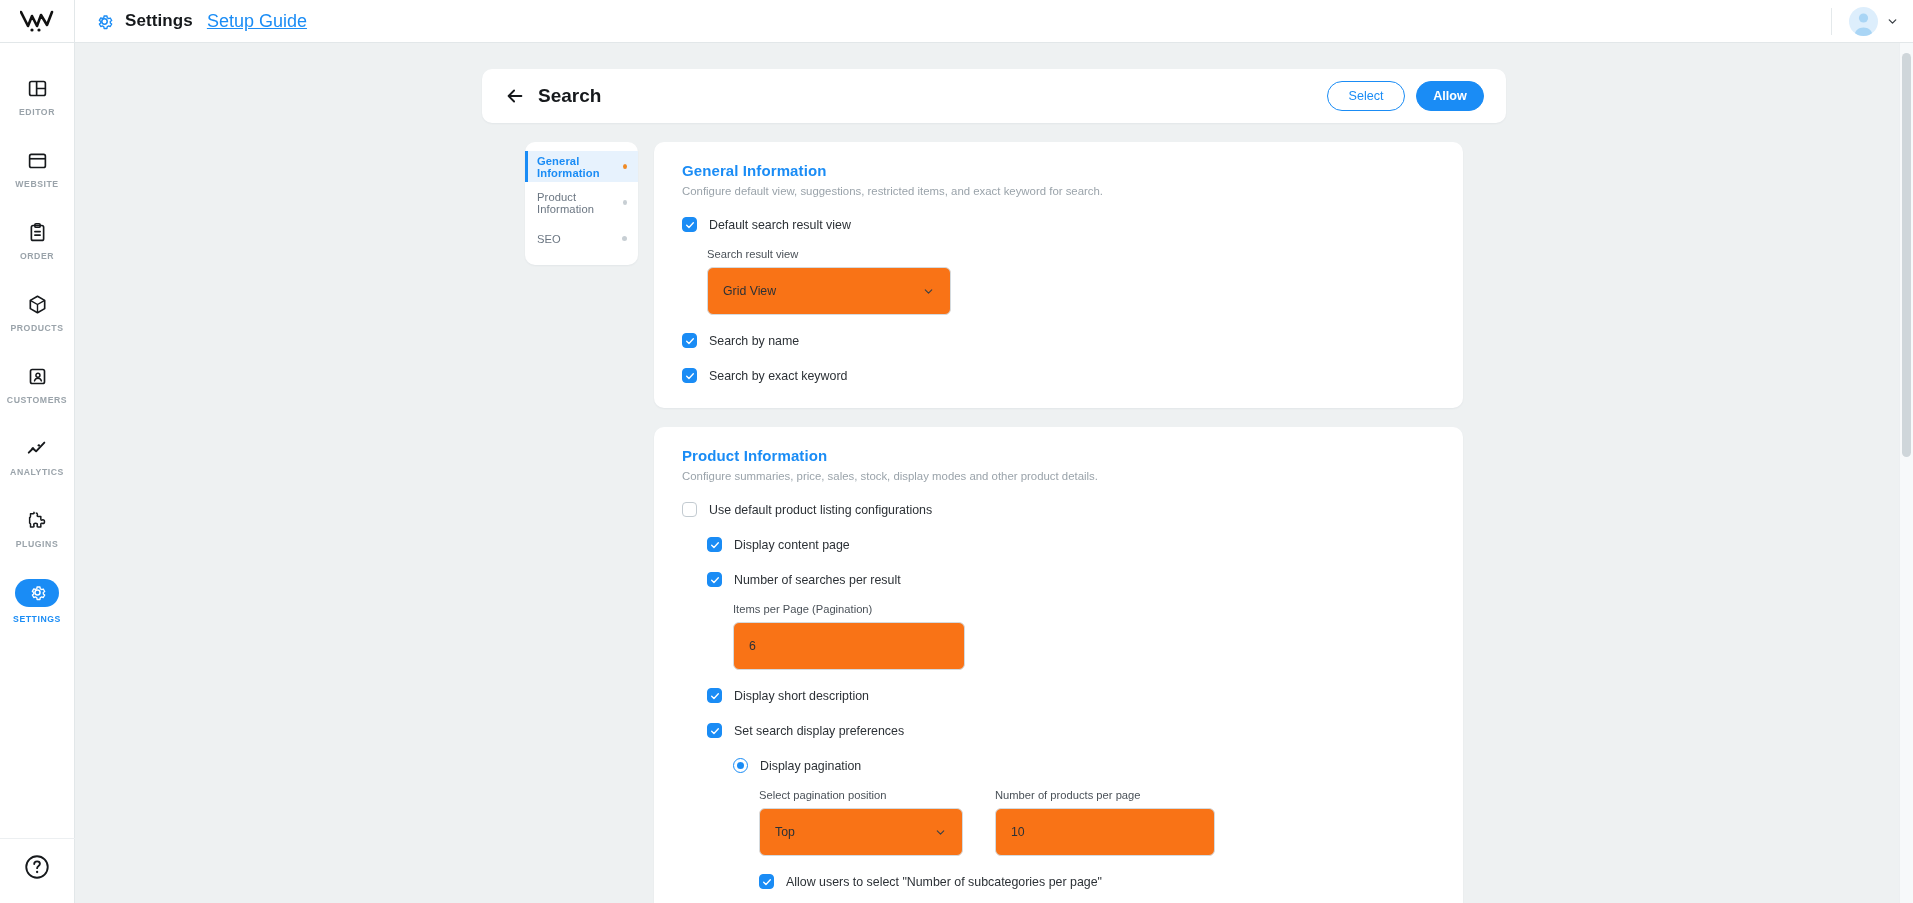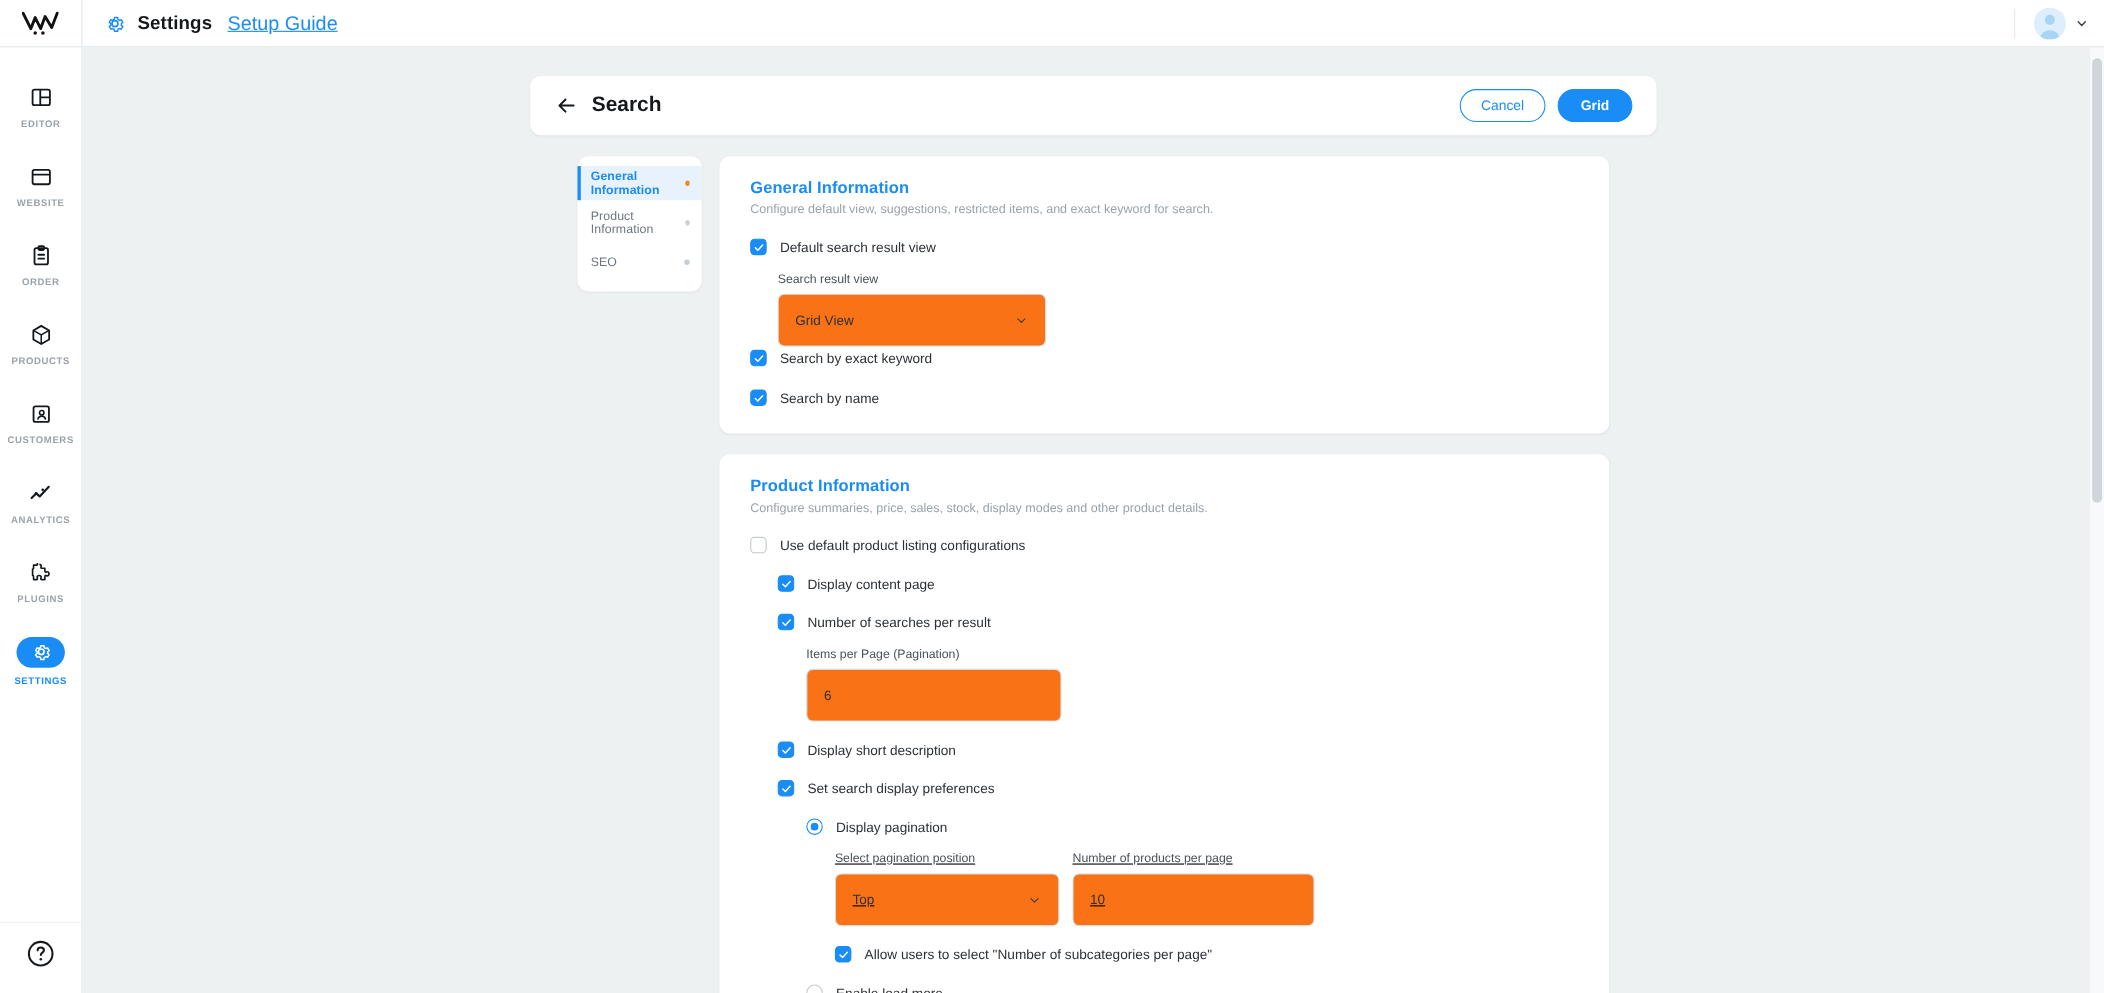--- a/index.html
+++ b/index.html
@@ -174,21 +174,21 @@
     height: 48px; border: 1.2px solid #d4dade; border-radius: 6px;
     background: #f97316; display: flex; align-items: center;
     padding: 0 15px; font-size: 12.3px; color: #2c3136;
   }
   .ctl.select { justify-content: space-between; cursor: pointer; }
   .ctl.input { cursor: text; }
   .w-sel { width: 244px; }
   .w-num { width: 232px; }
   .w-sel2 { width: 204px; }
   .w-num2 { width: 220px; }
-  .fields-2 { display: flex; gap: 12px; margin-top: 13px; text-decoration: underline; }
+  .fields-2 { display: flex; gap: 32px; margin-top: 13px; }
 
   
   .scrollbar-track {
     position: absolute; right: 0; top: 0; width: 14px; height: 100%;
     background: #f7f9fa; border-left: 1px solid #eceff1;
   }
   .scrollbar-thumb {
     position: absolute; right: 2px; top: 10px; width: 9px; height: 404px;
     background: #cfd6da; border-radius: 5px; cursor: pointer;
   }
@@ -326,22 +326,22 @@
 
     <div class="main">
       <div class="main-inner">
 
         <div class="page-header">
           <svg class="back-arrow" viewBox="0 0 24 24">
             <path d="M19 12H5M11 6l-6 6 6 6" fill="none" stroke="#16191c" stroke-width="2" stroke-linecap="round" stroke-linejoin="round"></path>
           </svg>
           <span class="page-title">Search</span>
           <div class="hdr-actions">
-            <button class="btn btn-cancel">Cancel</button>
-            <button class="btn btn-save">Grid</button>
+            <button class="btn btn-cancel">Select</button>
+            <button class="btn btn-save">Allow</button>
           </div>
         </div>
 
         <div class="content-row">
 
           <div class="tab-card">
             <div class="tab-item active">
               <span class="tab-label">General Information</span>
               <span class="tab-dot"></span>
             </div>
@@ -375,36 +375,36 @@
                 <div class="field-block indent-1">
                   <div class="field-label">Search result view</div>
                   <div class="ctl select w-sel">
                     <span>Grid View</span>
                     <svg width="13" height="13" viewBox="0 0 24 24">
                       <path d="M6 9l6 6 6-6" fill="none" stroke="#3a4046" stroke-width="2" stroke-linecap="round" stroke-linejoin="round"></path>
                     </svg>
                   </div>
                 </div>
 
+                <div class="opt-row" style="margin-top:15px">
+                  <span class="cbx on">
+                    <svg width="10" height="10" viewBox="0 0 24 24">
+                      <path d="M4 12.5l5.5 5.5L20 6.5" fill="none" stroke="#fff" stroke-width="3.2" stroke-linecap="round" stroke-linejoin="round"></path>
+                    </svg>
+                  </span>
+                  <span class="opt-label">Search by name</span>
+                </div>
+
                 <div class="opt-row">
                   <span class="cbx on">
                     <svg width="10" height="10" viewBox="0 0 24 24">
                       <path d="M4 12.5l5.5 5.5L20 6.5" fill="none" stroke="#fff" stroke-width="3.2" stroke-linecap="round" stroke-linejoin="round"></path>
                     </svg>
                   </span>
                   <span class="opt-label">Search by exact keyword</span>
-                </div>
-
-                <div class="opt-row" style="margin-top:15px">
-                  <span class="cbx on">
-                    <svg width="10" height="10" viewBox="0 0 24 24">
-                      <path d="M4 12.5l5.5 5.5L20 6.5" fill="none" stroke="#fff" stroke-width="3.2" stroke-linecap="round" stroke-linejoin="round"></path>
-                    </svg>
-                  </span>
-                  <span class="opt-label">Search by name</span>
                 </div>
 
               </div>
             </div>
 
             <div class="panel">
               <div class="panel-title">Product Information</div>
               <div class="panel-sub">Configure summaries, price, sales, stock, display modes and other product details.</div>
 
               <div class="opts">

